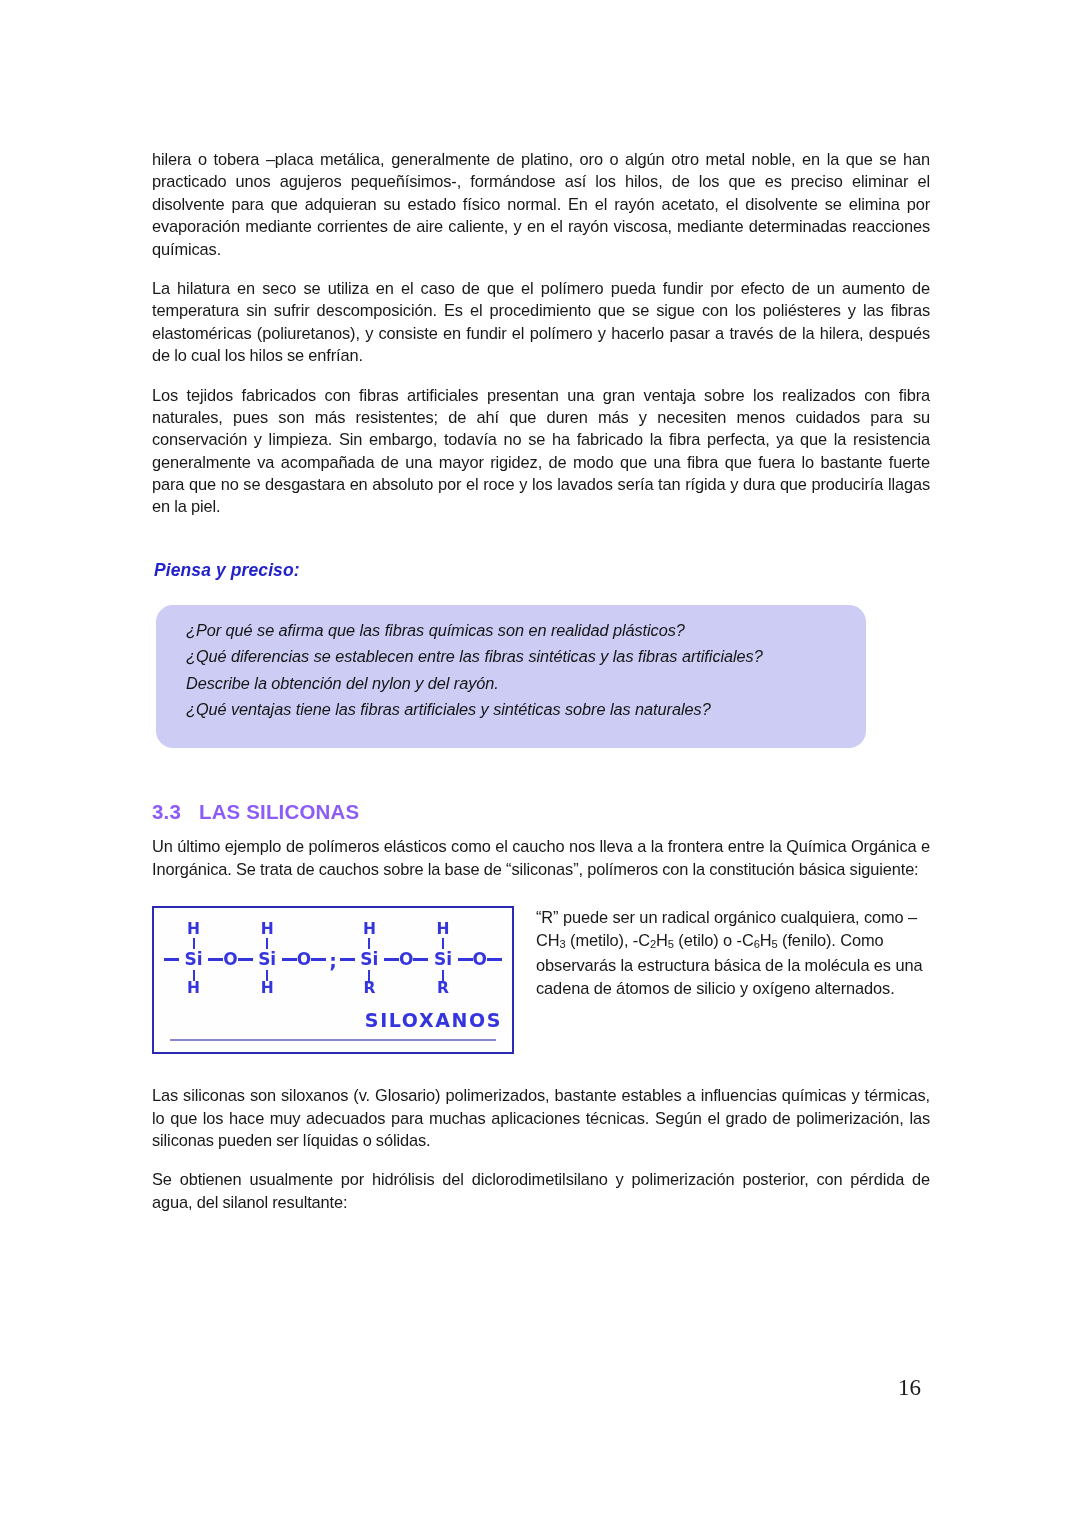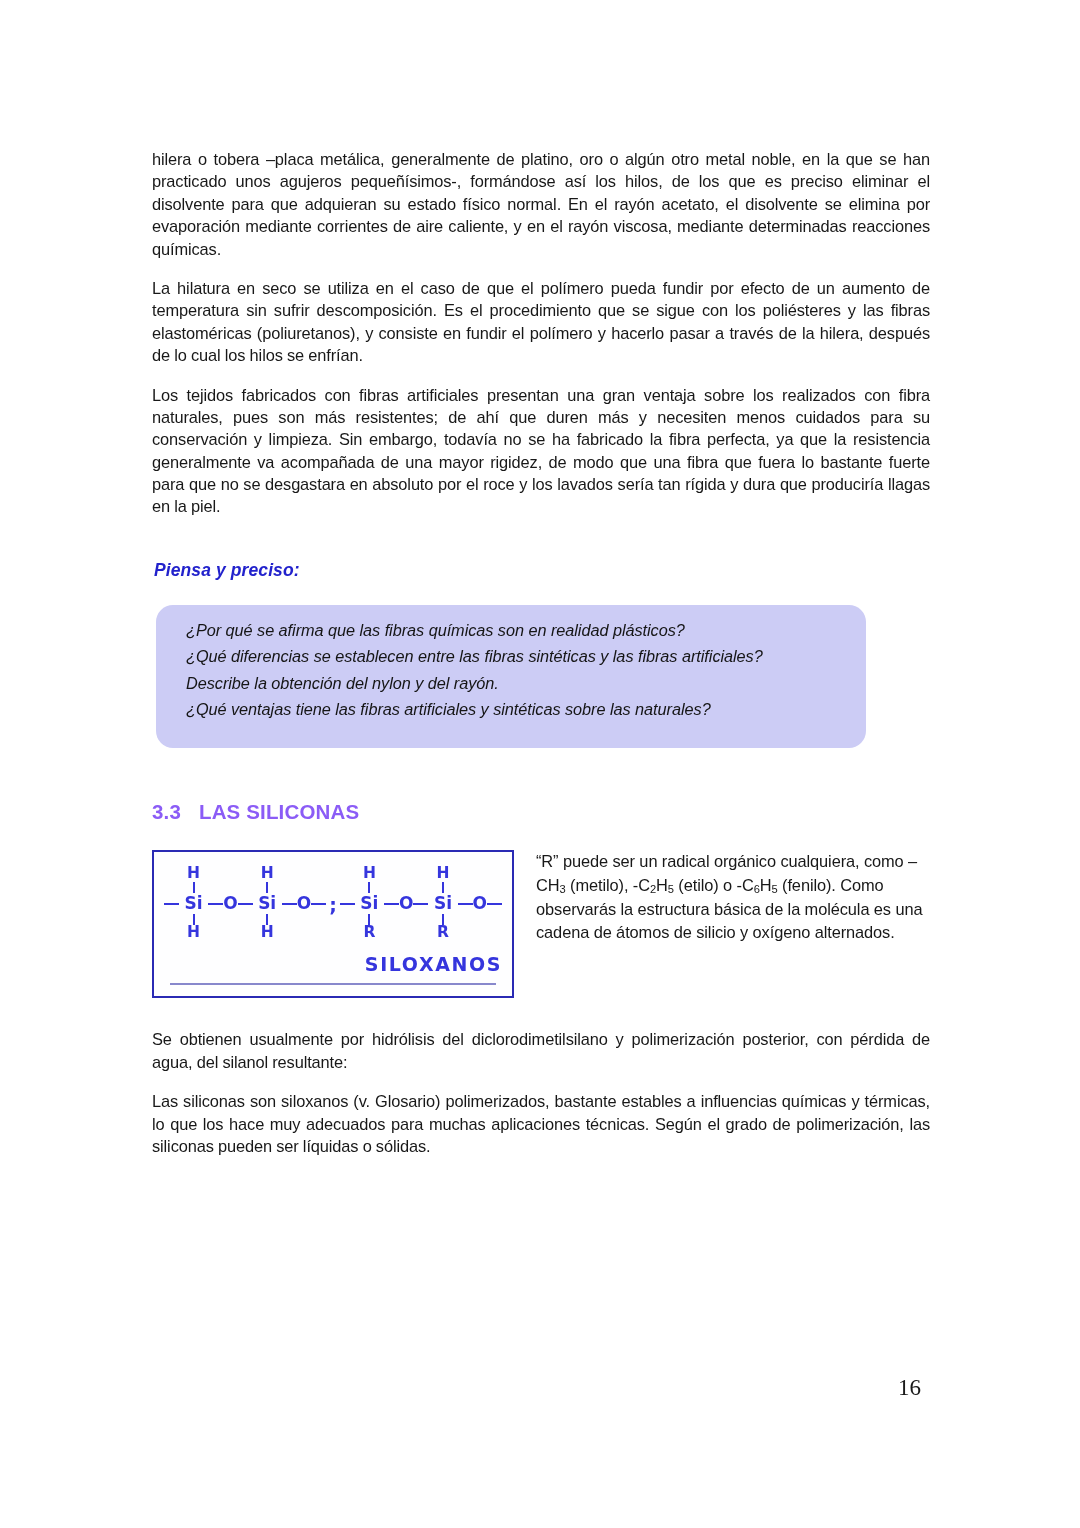--- a/index.html
+++ b/index.html
@@ -216,20 +216,21 @@
         <div class="piensa-q">¿Qué diferencias se establecen entre las fibras sintéticas y las fibras artificiales?</div>
         <div class="piensa-q">Describe la obtención del nylon y del rayón.</div>
         <div class="piensa-q">¿Qué ventajas tiene las fibras  artificiales y sintéticas sobre las naturales?</div>
       </div>
     </div>
 
     <div class="sec-head">
       <span class="sec-num">3.3</span><span>LAS SILICONAS</span>
     </div>
 
+    <p class="body-par">Un último ejemplo de polímeros elásticos  como el caucho nos lleva a la frontera entre la Química Orgánica e Inorgánica. Se trata de cauchos sobre la base de “siliconas”, polímeros con la constitución básica siguiente:</p>
 
     <div class="fig-row">
 
       <div class="formula-box">
         <div class="formula-inner">
           <div class="chain">
 
             <span class="bond"></span>
             <div class="unit">
               <span class="top">H</span>
@@ -284,21 +285,21 @@
         </div>
       </div>
 
       <div class="fig-side">
         <span>“R” puede ser un radical orgánico cualquiera, como –CH</span><sub>3</sub><span> (metilo), -C</span><sub>2</sub><span>H</span><sub>5</sub><span> (etilo) o -C</span><sub>6</sub><span>H</span><sub>5</sub><span> (fenilo). Como observarás la estructura básica de la molécula es una cadena de átomos de silicio y oxígeno alternados.</span>
       </div>
 
     </div>
 
     <div class="tail-pars">
+      <p class="body-par">Las siliconas son siloxanos (v. Glosario) polimerizados, bastante estables a influencias químicas y térmicas, lo que los hace muy adecuados para muchas aplicaciones técnicas. Según el grado de polimerización, las siliconas pueden ser líquidas o sólidas.</p>
       <p class="body-par">Se obtienen usualmente por hidrólisis del diclorodimetilsilano y polimerización posterior, con pérdida de agua, del silanol resultante:</p>
-      <p class="body-par">Las siliconas son siloxanos (v. Glosario) polimerizados, bastante estables a influencias químicas y térmicas, lo que los hace muy adecuados para muchas aplicaciones técnicas. Según el grado de polimerización, las siliconas pueden ser líquidas o sólidas.</p>
     </div>
 
   </div>
 
   <div class="page-number">16</div>
 
 </div>
 
 </body></html>

